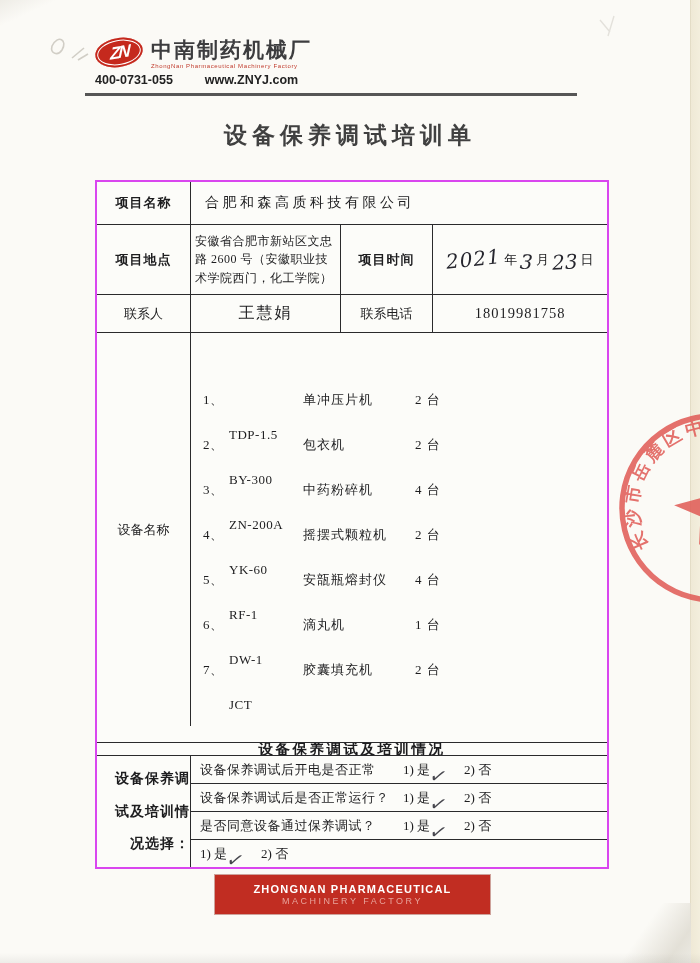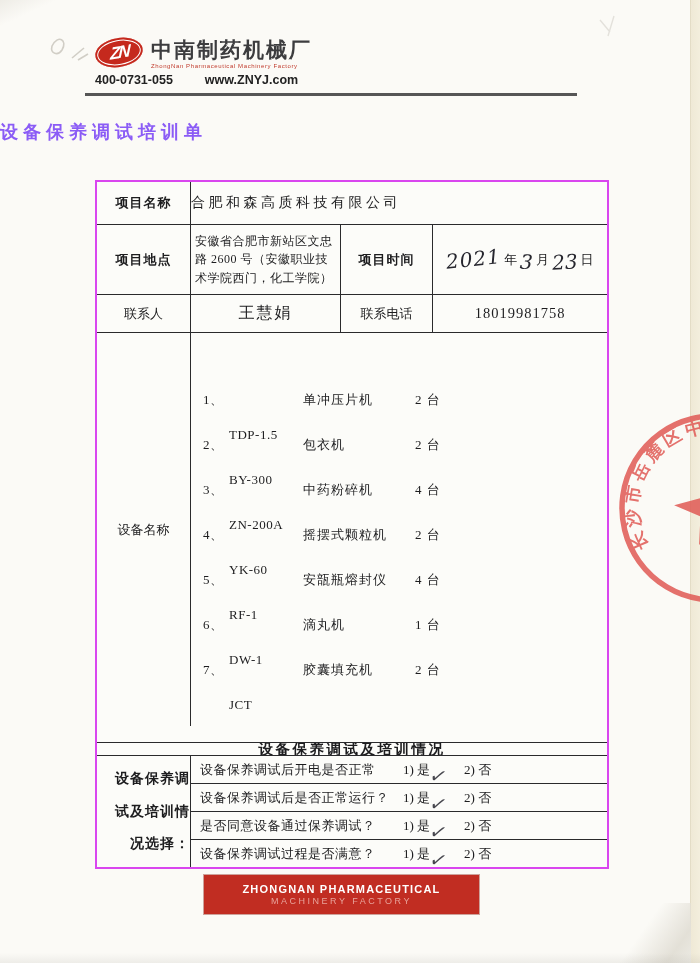--- a/index.html
+++ b/index.html
@@ -32,38 +32,38 @@
   .company-cn{font-size:21px;font-weight:bold;color:#3c3c3e;letter-spacing:2px;
     font-family:"Liberation Sans","DejaVu Sans",sans-serif;line-height:1.1;}
   .company-en{font-size:6px;color:#c0392b;letter-spacing:0.6px;margin-top:2px;
     font-family:"Liberation Sans",sans-serif;}
   .contact-line{position:absolute;left:95px;top:73px;display:flex;gap:32px;
     font-weight:bold;font-size:12.5px;color:#222;
     font-family:"Liberation Sans","DejaVu Sans",sans-serif;}
   .header-rule{position:absolute;left:85px;top:93px;width:492px;height:3px;background:#565656;}
 
   
-  .doc-title{position:absolute;left:0;top:120px;width:700px;text-align:left;
-    font-size:18px;font-weight:bold;letter-spacing:5px;color:#8b5cf6;}
+  .doc-title{position:absolute;left:0;top:120px;width:700px;text-align:center;
+    font-size:23px;font-weight:bold;letter-spacing:5px;color:#404040;}
 
   
   .form-table{position:absolute;left:95px;top:180px;width:510px;
     border:2px solid #d946ef;display:grid;
     grid-template-columns:93px 150px 92px 1fr;
     grid-template-rows:42px 70px 38px 394px 29px 28px 28px 28px 28px;
     font-size:13px;background:rgba(255,255,255,0.35);}
   .cell{display:flex;align-items:center;overflow:hidden;}
   .bl{border-left:1.5px solid #2a2a2c;}
   .bt{border-top:1.5px solid #2a2a2c;}
   .lab{justify-content:center;text-align:center;}
   .b{font-weight:bold;letter-spacing:1px;}
   .span3{grid-column:2 / 5;}
   .span4{grid-column:1 / 5;margin-top:16px;}
 
-  .company-val{font-size:14px;letter-spacing:3.5px;}
+  .company-val{padding-left:14px;font-size:14px;letter-spacing:3.5px;}
   .addr{padding:5px 4px;font-size:12px;line-height:1.55;align-items:center;letter-spacing:0.5px;}
   .contact-val{justify-content:center;font-size:16px;letter-spacing:2px;}
   .phone-val{justify-content:center;font-size:14.5px;letter-spacing:1px;}
 
   .time-val{justify-content:center;gap:3px;font-size:13px;white-space:nowrap;}
   .hw{font-style:italic;color:#26262e;font-family:"DejaVu Serif",serif;}
   .hw-year{font-size:20px;transform:rotate(-6deg) translateY(-1px);letter-spacing:1px;}
   .hw-month{font-size:20px;transform:rotate(4deg) translateY(2px);}
   .hw-day{font-size:20px;transform:rotate(-3deg) translateY(2px);letter-spacing:0;}
 
@@ -83,21 +83,21 @@
   .q-opt1{position:relative;margin-right:34px;white-space:nowrap;}
   .q-opt2{white-space:nowrap;}
   .check{position:absolute;right:-17px;top:3px;font-size:20px;color:#34343c;
     font-family:"DejaVu Sans",sans-serif;transform:rotate(10deg) skewX(-6deg);opacity:0.9;}
 
   
   .stamp{position:absolute;left:614px;top:408px;width:200px;height:200px;
     transform:rotate(-14deg);opacity:0.85;}
 
   
-  .footer-banner{position:absolute;left:204px;top:875px;width:275px;height:39px;
+  .footer-banner{position:absolute;left:215px;top:875px;width:275px;height:39px;
     background:#c12d22;display:flex;flex-direction:column;align-items:center;
     justify-content:center;box-shadow:0 0 0 1px rgba(140,30,20,0.4);}
   .footer-l1{color:#ffffff;font-weight:bold;font-size:11px;letter-spacing:1.2px;
     font-family:"Liberation Sans","DejaVu Sans",sans-serif;}
   .footer-l2{color:#e8a39b;font-size:9px;letter-spacing:2.5px;margin-top:1px;
     font-family:"Liberation Sans","DejaVu Sans",sans-serif;}
 </style>
 </head>
 <body>
 
@@ -214,21 +214,20 @@
     <span class="q-text">设备保养调试后是否正常运行？</span>
     <span class="q-opt1"><span>1) 是</span><span class="check">✓</span></span>
     <span class="q-opt2">2) 否</span>
   </div>
   <div class="cell q-row bl bt">
     <span class="q-text">是否同意设备通过保养调试？</span>
     <span class="q-opt1"><span>1) 是</span><span class="check">✓</span></span>
     <span class="q-opt2">2) 否</span>
   </div>
   <div class="cell q-row bl bt">
-    <span class="q-text">设备保养调试过程是否满意？</span>
     <span class="q-opt1"><span>1) 是</span><span class="check">✓</span></span>
     <span class="q-opt2">2) 否</span>
   </div>
 </div>
 
 <svg class="stamp" viewBox="0 0 200 200">
   <defs>
     <path id="arcTop" d="M 28.58,126 A 76,76 0 1,1 171.42,126" fill="none"></path>
     <path id="arcBottom" d="M 56.4,162.3 A 76,76 0 0,0 143.6,162.3" fill="none"></path>
   </defs>

